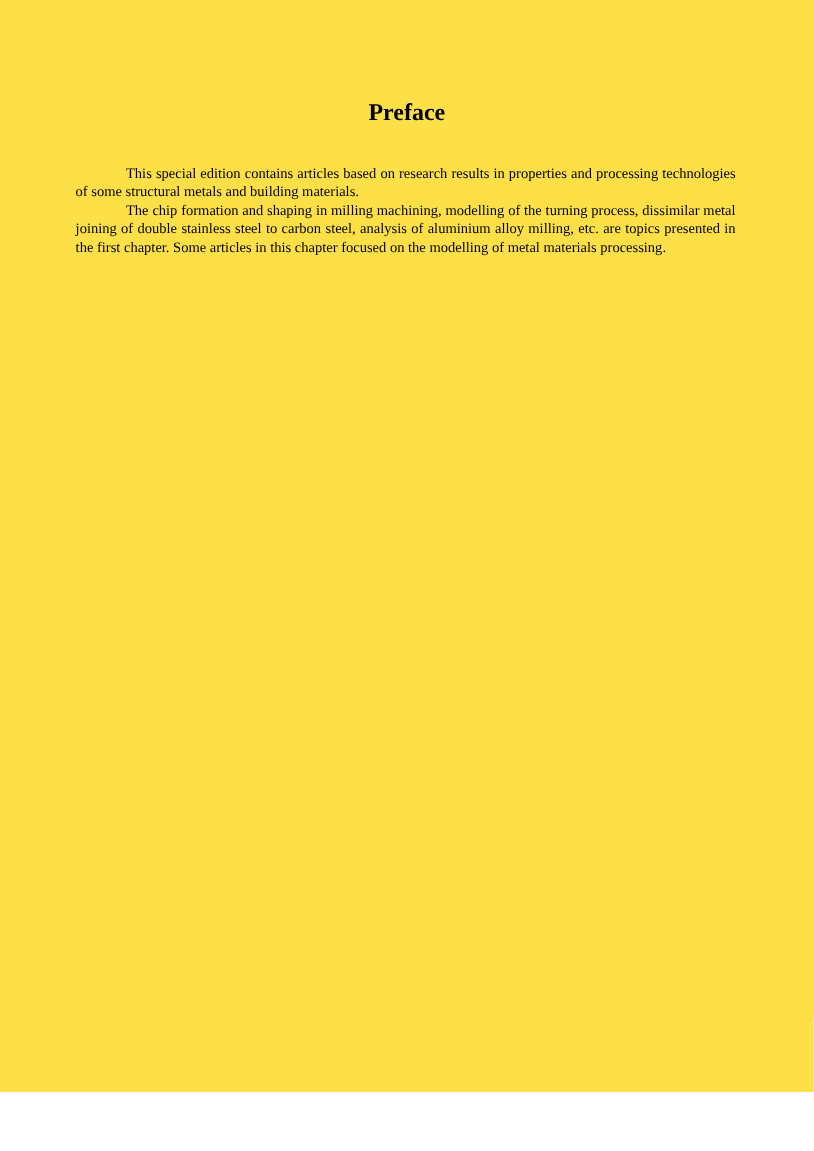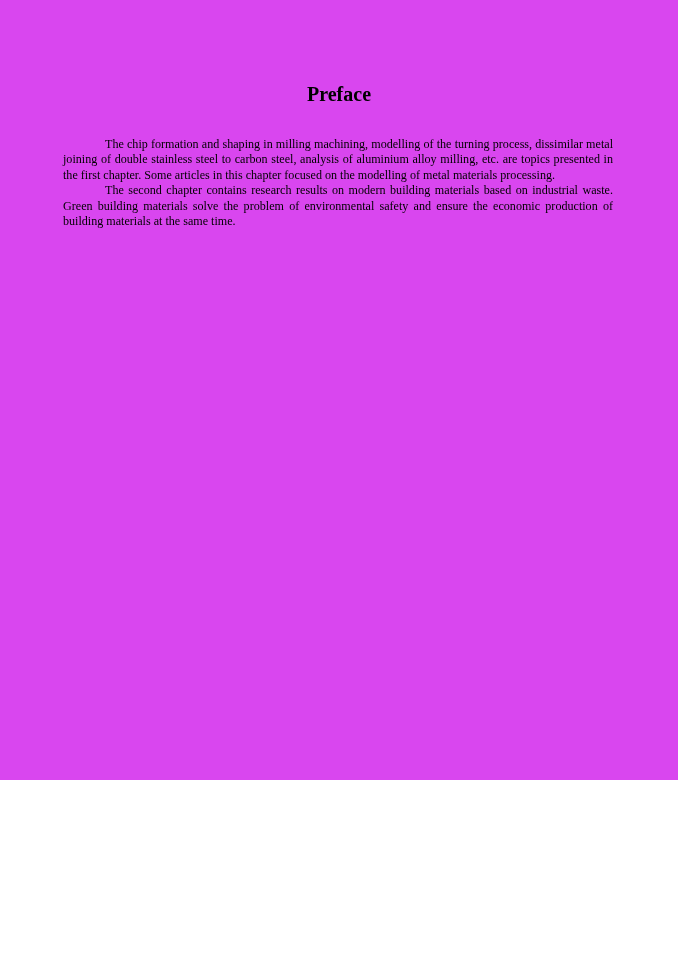--- a/index.html
+++ b/index.html
@@ -12,22 +12,22 @@
       height: 959px;
       position: relative;
       overflow: hidden;
       font-family: "Liberation Serif", "DejaVu Serif", serif;
       color: #000000;
     }
     .page {
       position: absolute;
       left: 0; top: 0;
       width: 678px;
-      height: 780px;
-      background: #d946ef;
+      height: 910px;
+      background: #fde047;
     }
     .title {
       position: absolute;
       top: 82px;
       left: 0;
       width: 678px;
       text-align: center;
       font-weight: bold;
       font-size: 20px;
       line-height: 24px;
@@ -46,16 +46,16 @@
       text-indent: 42px;
       text-align: justify;
     }
   </style>
 </head>
 <body>
 
 <div class="page">
   <h1 class="title">Preface</h1>
   <div class="body-text">
+    <p class="para">This special edition contains articles based on research results in properties and processing technologies of some structural metals and building materials.</p>
     <p class="para">The chip formation and shaping in milling machining, modelling of the turning process, dissimilar metal joining of double stainless steel to carbon steel, analysis of aluminium alloy milling, etc. are topics presented in the first chapter. Some articles in this chapter focused on the modelling of metal materials processing.</p>
-    <p class="para">The second chapter contains research results on modern building materials based on industrial waste. Green building materials solve the problem of environmental safety and ensure the economic production of building materials at the same time.</p>
   </div>
 </div>
 
 </body></html>

